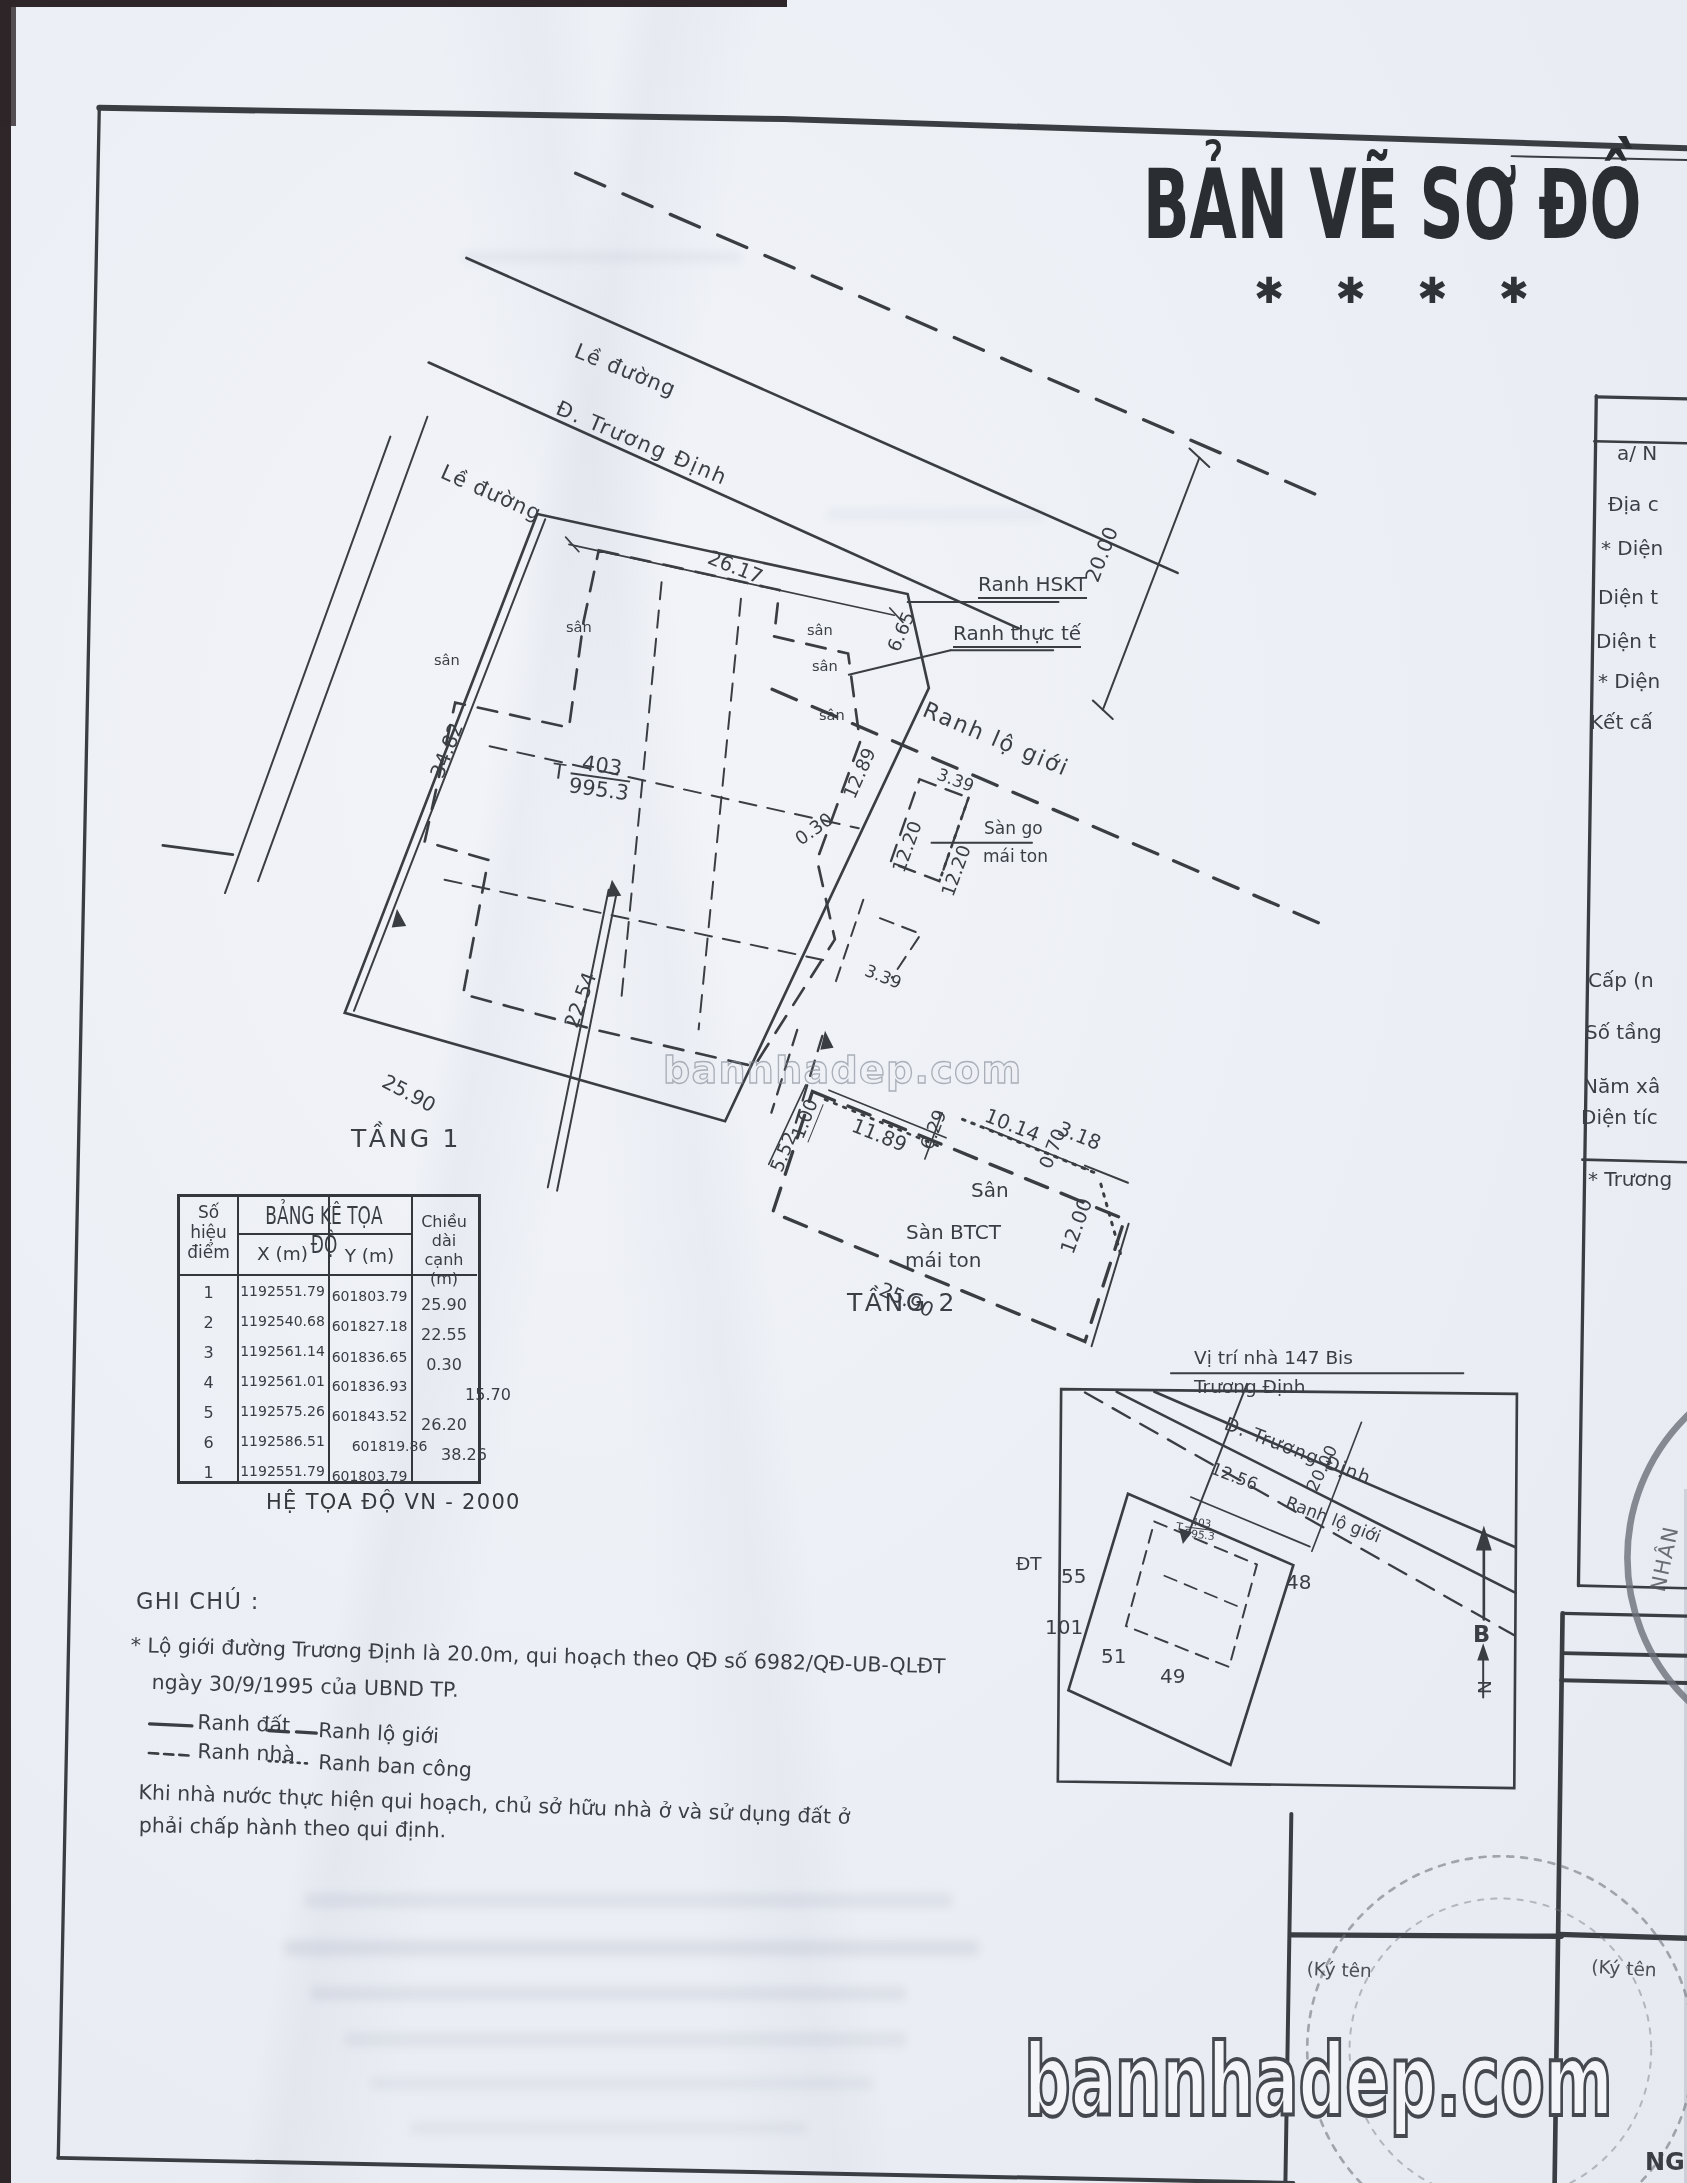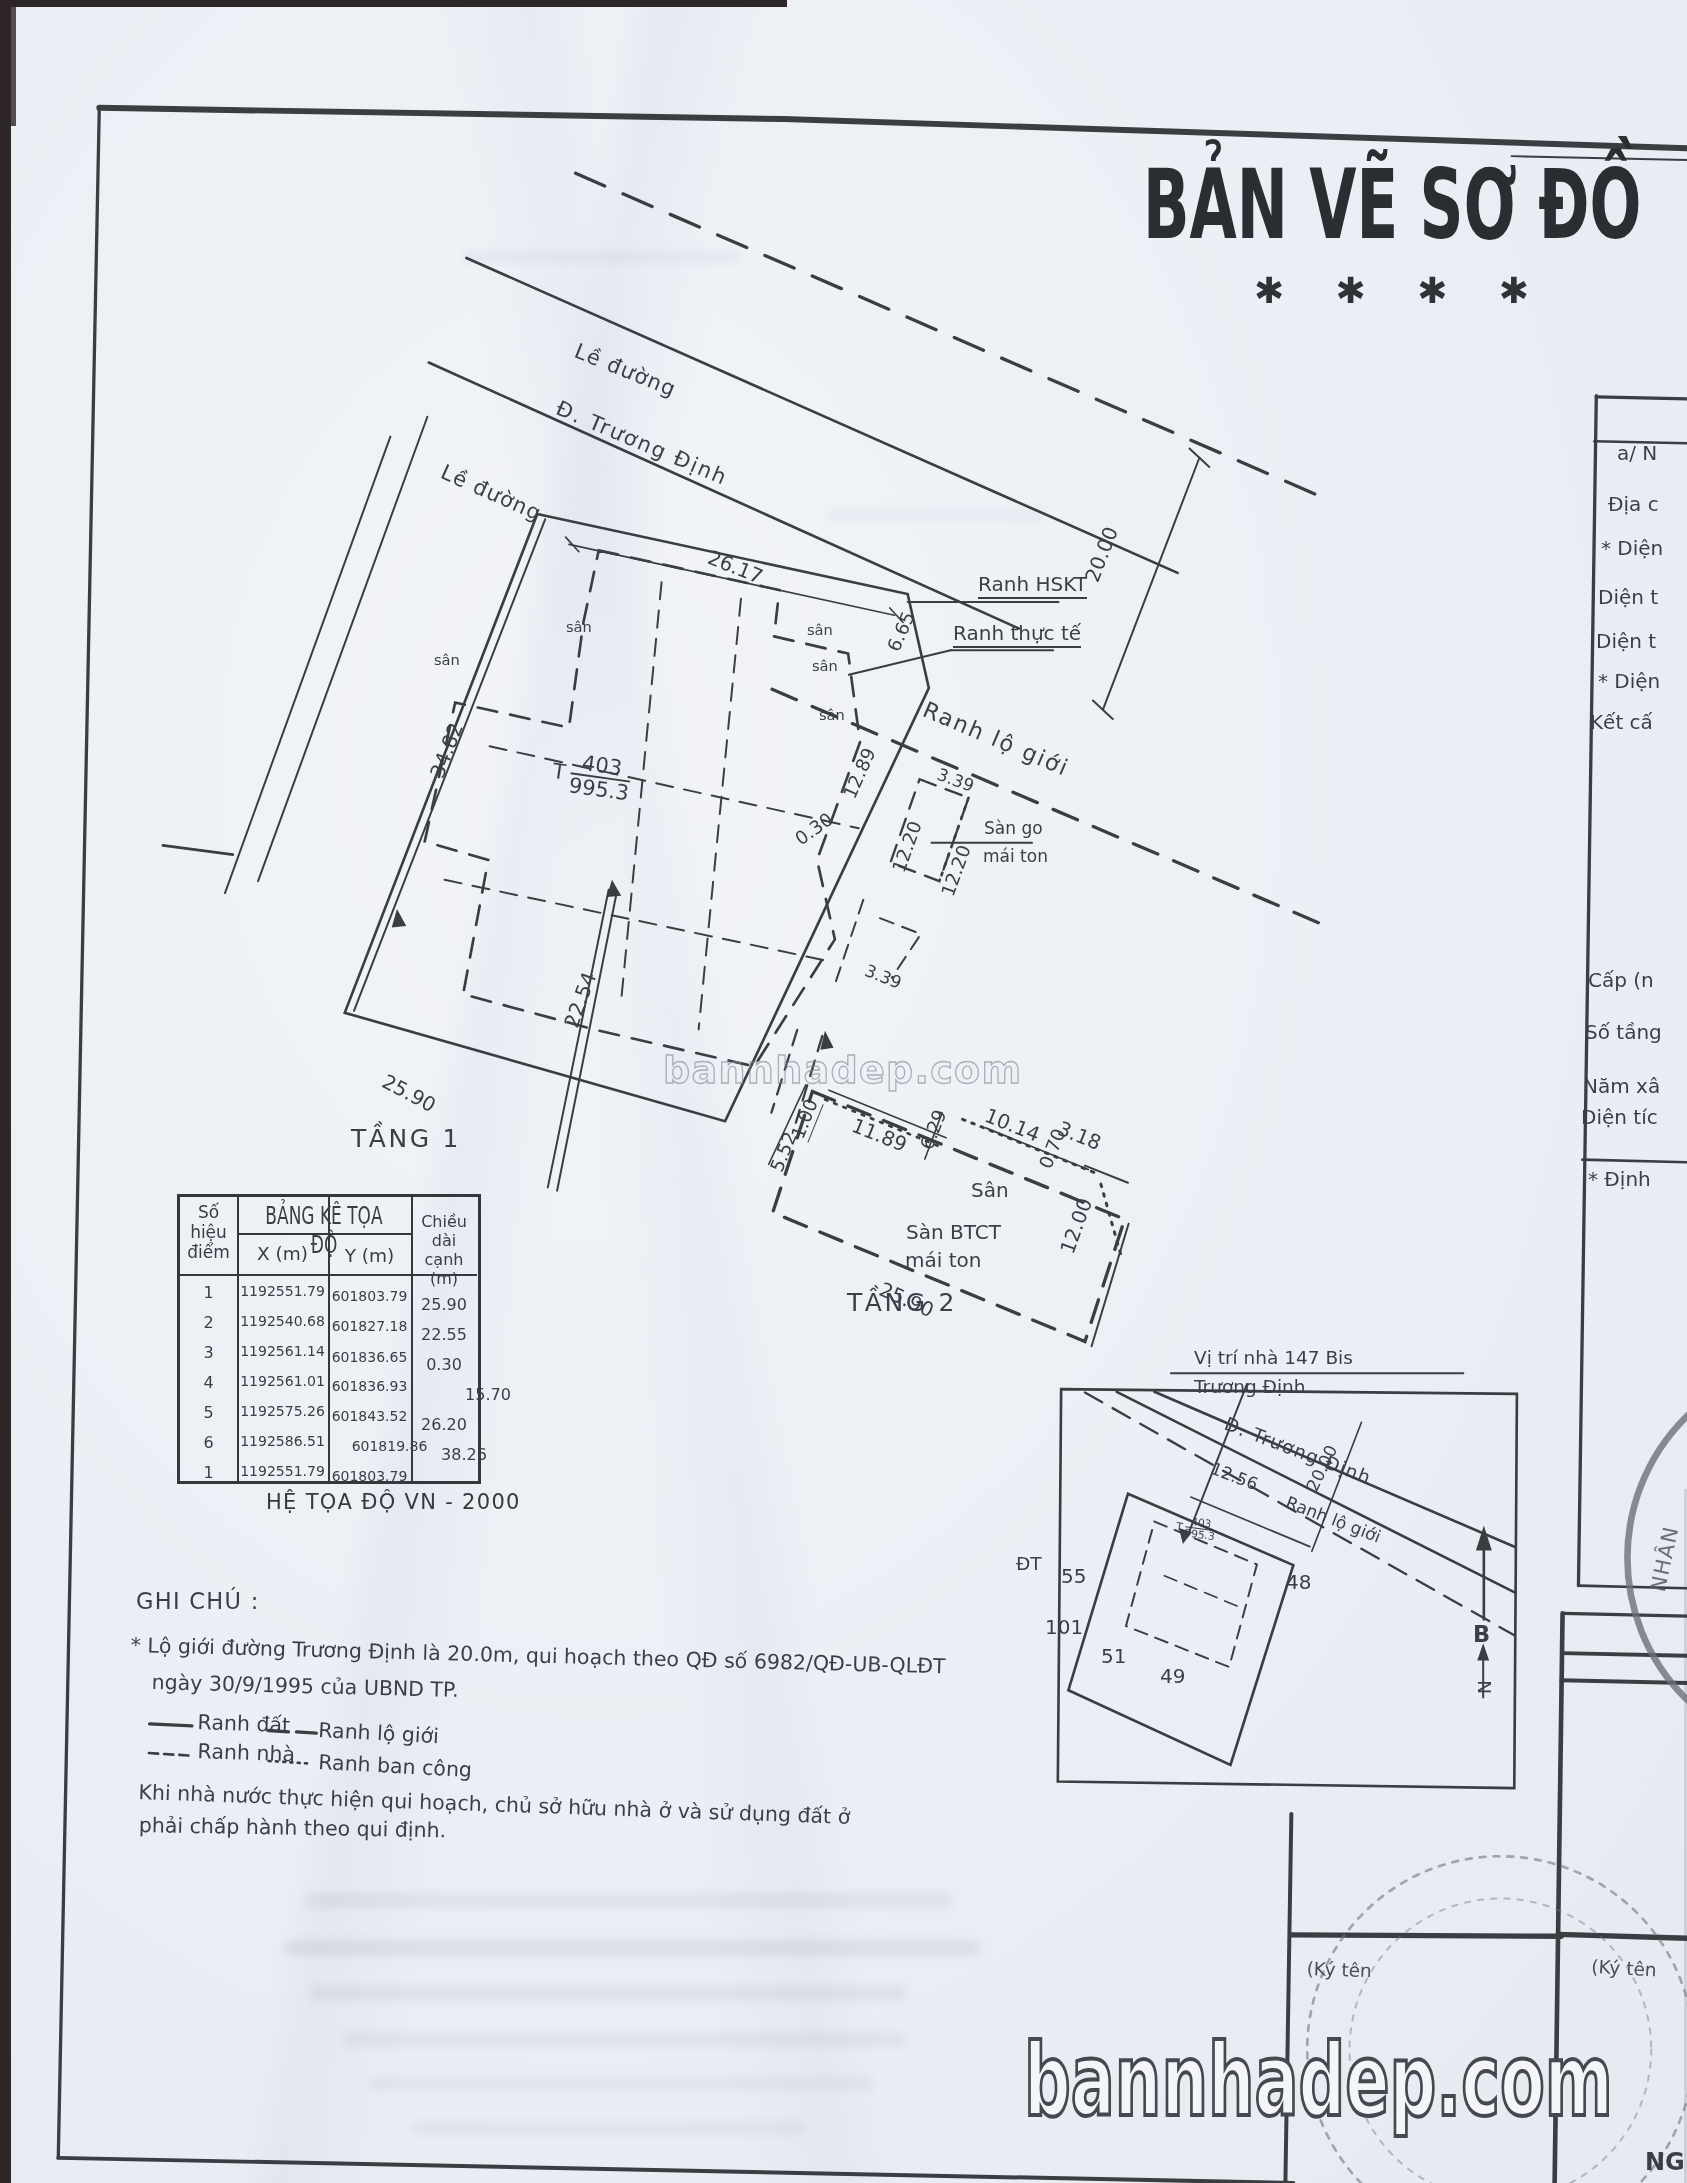--- a/index.html
+++ b/index.html
@@ -159,21 +159,21 @@
   <div class="lbl" style="left:1608px;top:493px;font-size:20px;">Địa c</div>
   <div class="lbl" style="left:1601px;top:537px;font-size:20px;">* Diện</div>
   <div class="lbl" style="left:1598px;top:586px;font-size:20px;">Diện t</div>
   <div class="lbl" style="left:1596px;top:630px;font-size:20px;">Diện t</div>
   <div class="lbl" style="left:1598px;top:670px;font-size:20px;">* Diện</div>
   <div class="lbl" style="left:1590px;top:711px;font-size:20px;">Kết cấ</div>
   <div class="lbl" style="left:1588px;top:969px;font-size:20px;">Cấp (n</div>
   <div class="lbl" style="left:1585px;top:1021px;font-size:20px;">Số tầng</div>
   <div class="lbl" style="left:1583px;top:1075px;font-size:20px;">Năm xâ</div>
   <div class="lbl" style="left:1581px;top:1106px;font-size:20px;">Diện tíc</div>
-  <div class="lbl" style="left:1588px;top:1168px;font-size:20px;">* Định</div>
+  <div class="lbl" style="left:1588px;top:1168px;font-size:20px;">* Trương</div>
 
   <div class="lbl" style="left:580px;top:339px;font-size:21px;transform:rotate(22deg);letter-spacing:1.3px;">Lề đường</div>
   <div class="lbl" style="left:562px;top:396px;font-size:21px;transform:rotate(23deg);letter-spacing:2px;">Đ. Trương Định</div>
   <div class="lbl" style="left:447px;top:460px;font-size:21px;transform:rotate(24deg);letter-spacing:1.3px;">Lề đường</div>
   <div class="lbl" style="left:713px;top:546px;font-size:20px;transform:rotate(22deg);">26.17</div>
   <div class="lbl" style="left:1081px;top:577px;font-size:20px;transform:rotate(-69deg);">20.00</div>
   <div class="lbl ul" style="left:978px;top:573px;font-size:20px;">Ranh HSKT</div>
   <div class="lbl ul" style="left:953px;top:622px;font-size:20px;">Ranh thực tế</div>
   <div class="lbl" style="left:929px;top:697px;font-size:22.5px;transform:rotate(23deg);letter-spacing:2px;">Ranh lộ giới</div>
   <div class="lbl" style="left:883px;top:646px;font-size:18.5px;transform:rotate(-66deg);">6.65</div>

